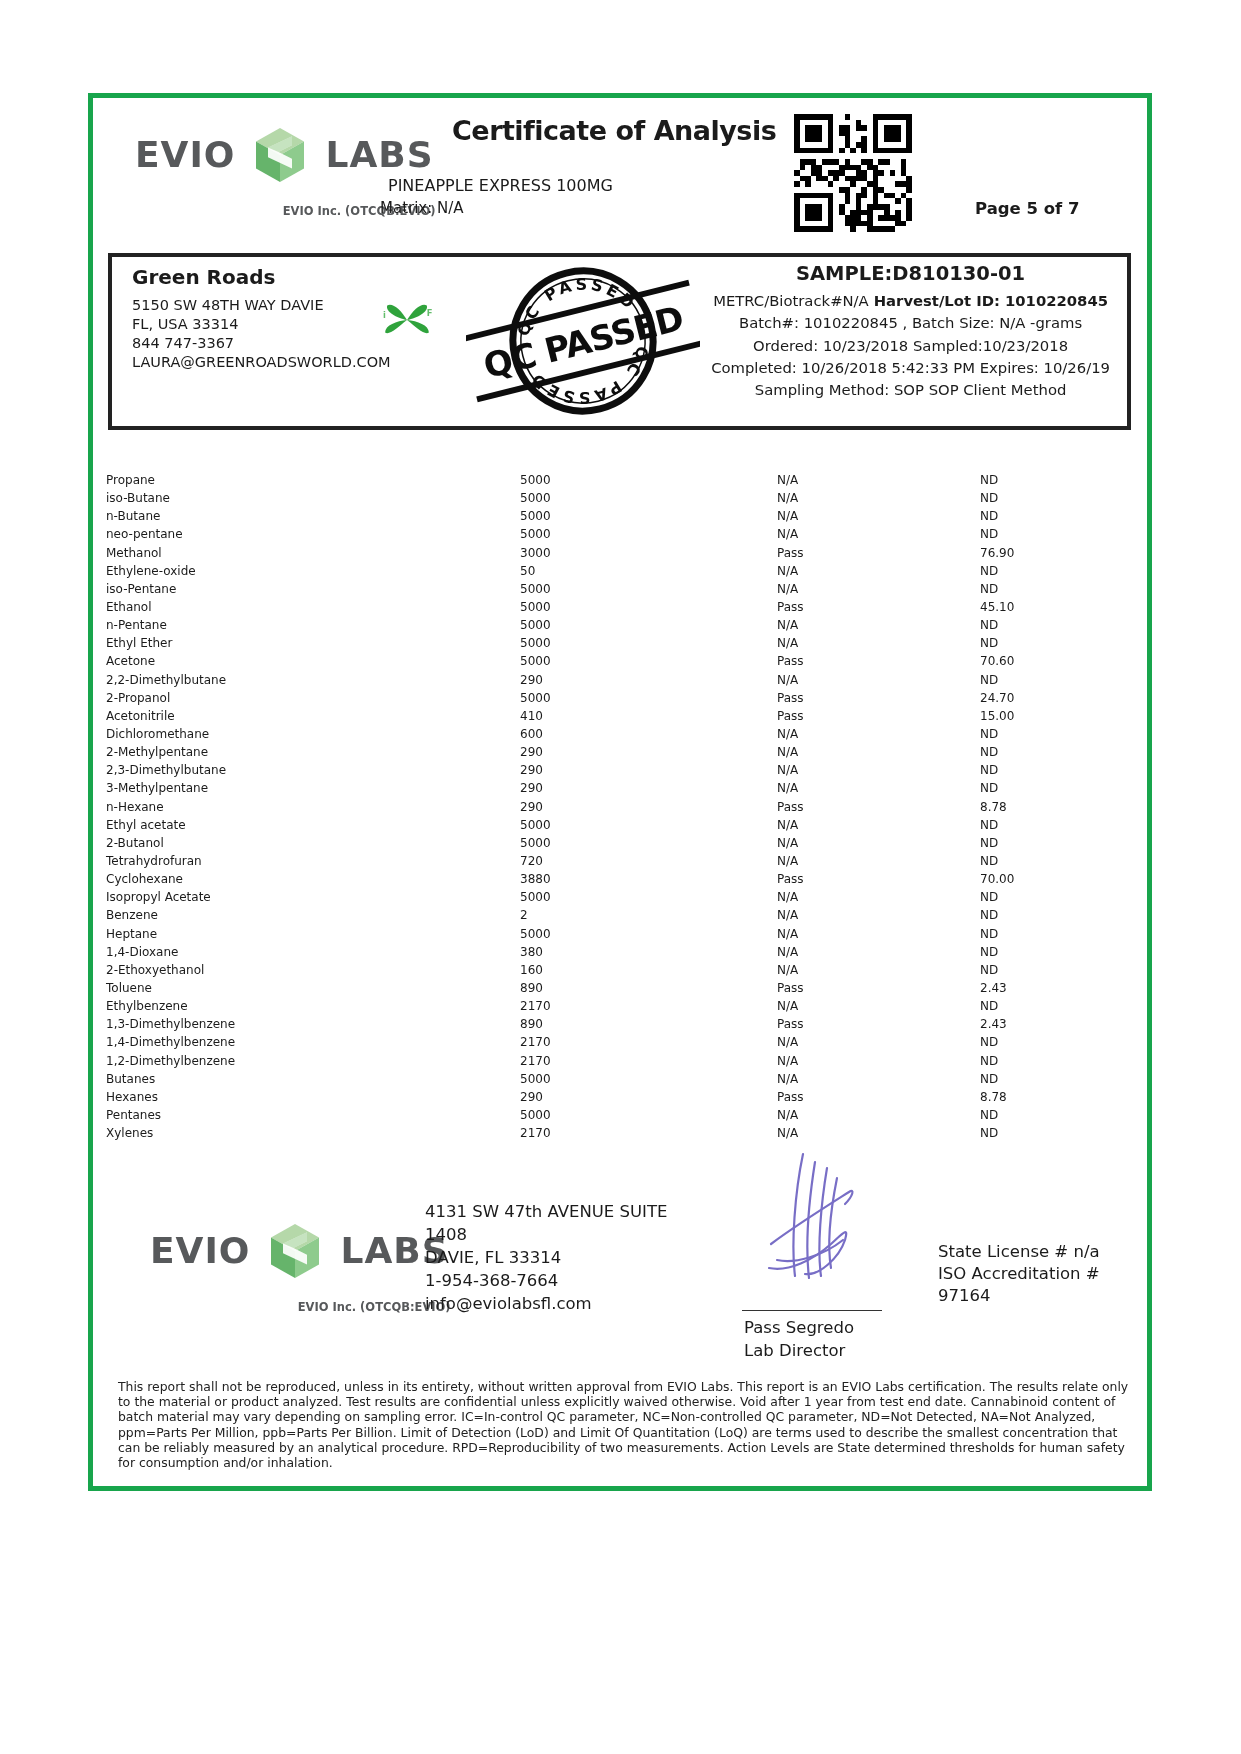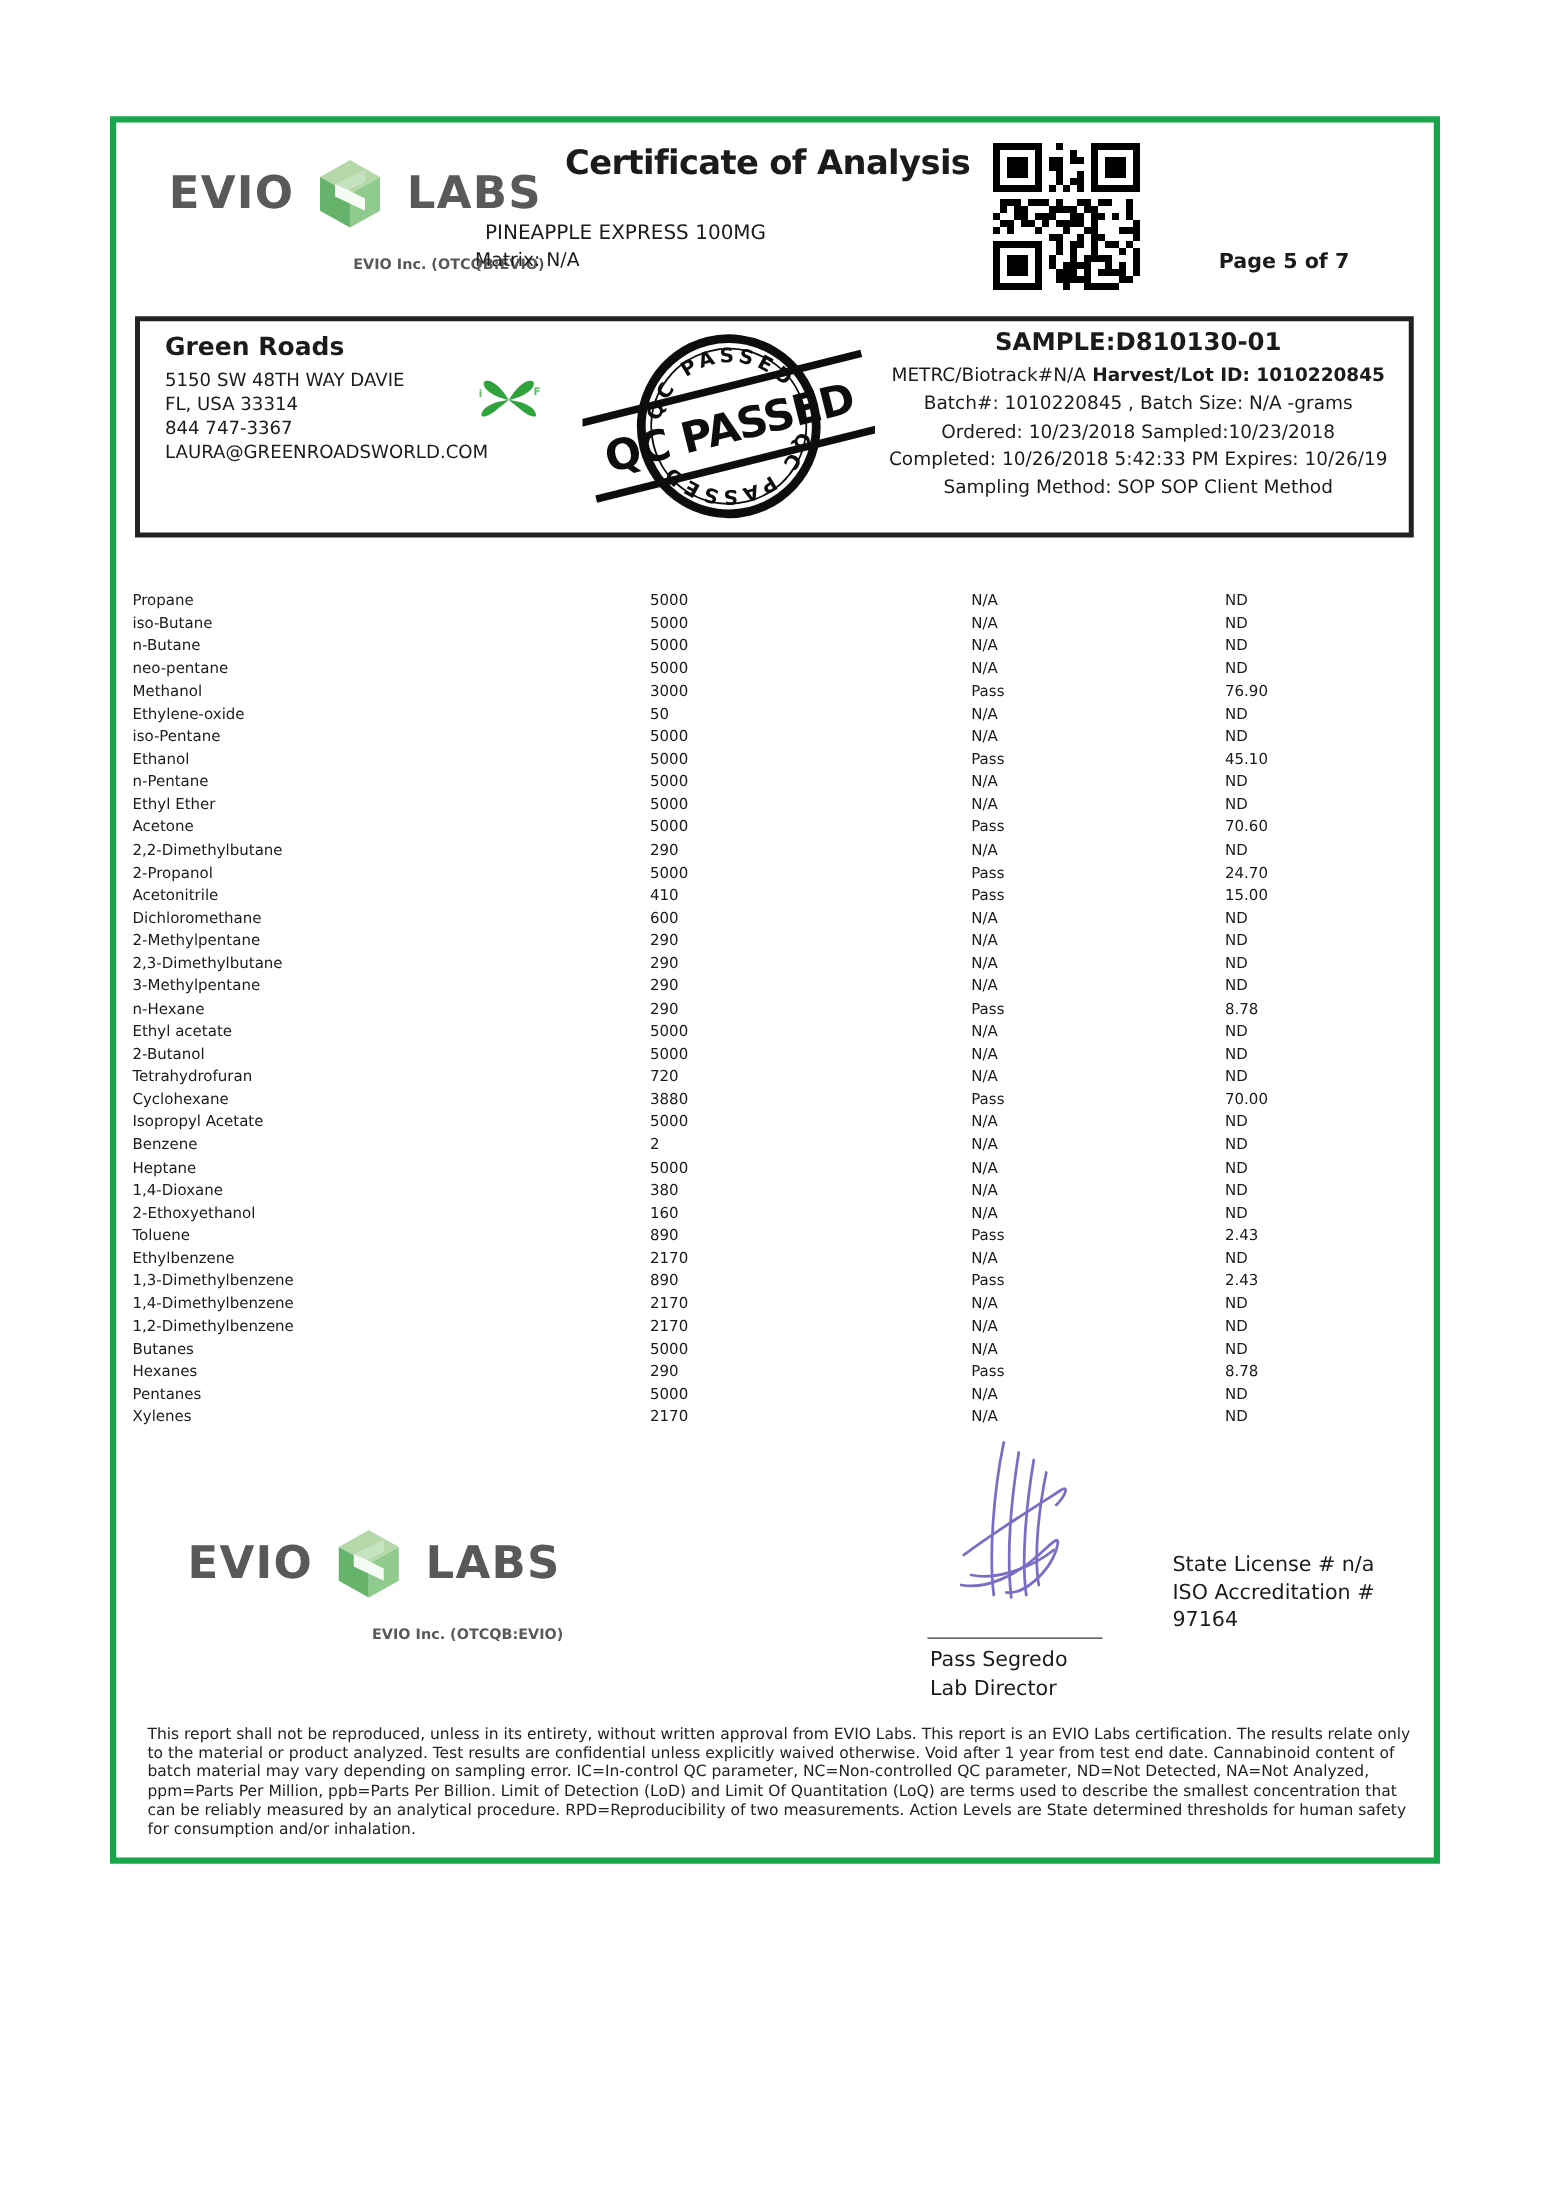--- a/index.html
+++ b/index.html
@@ -490,20 +490,27 @@
       <polygon points="36,2 68,20 36,38 4,20" fill="#b5d8a9"></polygon>
       <polygon points="4,20 36,38 36,74 4,56" fill="#66b46b"></polygon>
       <polygon points="68,20 36,38 36,74 68,56" fill="#8ecb8d"></polygon>
       <polygon points="20,28 52,13 52,25 34,34 52,43 52,56 20,41" fill="#ffffff" opacity="0.92"></polygon>
       <polygon points="20,28 52,13 52,25 34,34 20,28" fill="#9cce92" opacity="0.55"></polygon>
     </svg>
     <span class="logo-word">LABS</span>
     <span class="logo-sub">EVIO Inc. (OTCQB:EVIO)</span>
   </div>
 
+  <div class="address">
+    <div>4131 SW 47th AVENUE SUITE</div>
+    <div>1408</div>
+    <div>DAVIE, FL 33314</div>
+    <div>1-954-368-7664</div>
+    <div>info@eviolabsfl.com</div>
+  </div>
 
   <svg class="signature" viewBox="0 0 95 140">
     <g fill="none" stroke="#6a5fc0" stroke-width="2.2" stroke-linecap="round" opacity="0.9">
       <path d="M30,128 C26,96 30,44 38,6"></path>
       <path d="M44,130 C40,96 44,52 50,14"></path>
       <path d="M56,128 C52,100 56,56 62,20"></path>
       <path d="M66,120 C62,96 66,60 72,30"></path>
       <path d="M6,96 C30,78 62,58 84,44 C90,40 88,48 80,56"></path>
       <path d="M4,120 C24,124 48,112 66,96 C78,85 84,78 80,92 C74,110 54,128 40,126"></path>
       <path d="M12,112 C30,116 58,108 78,92"></path>

